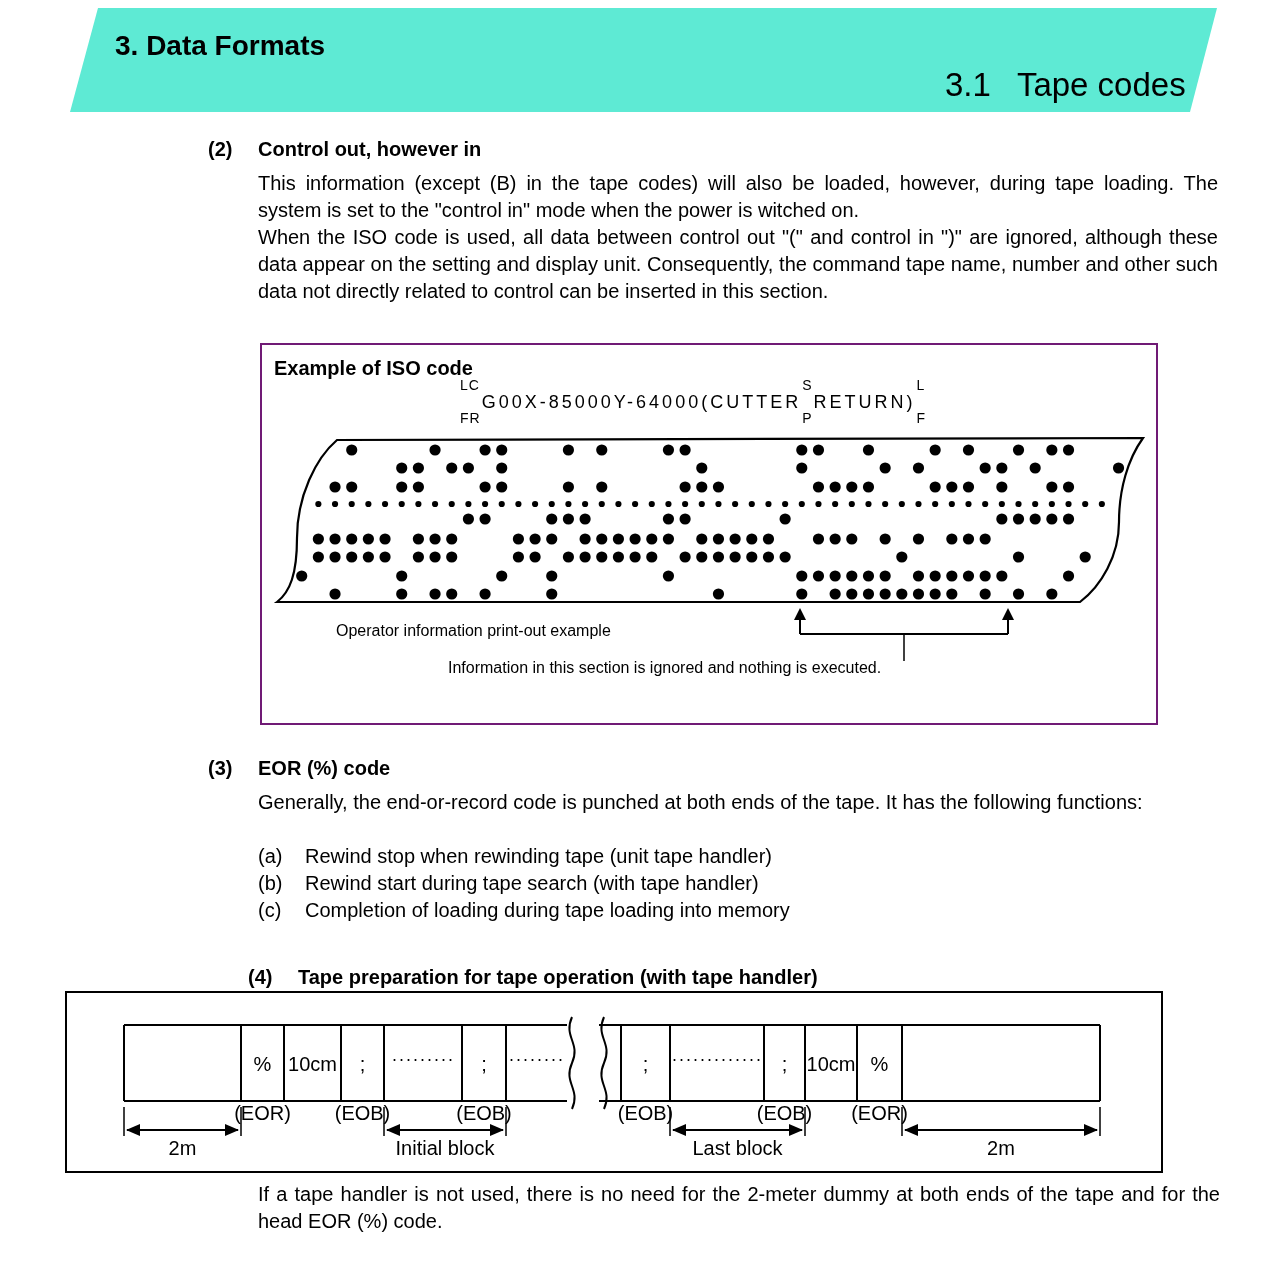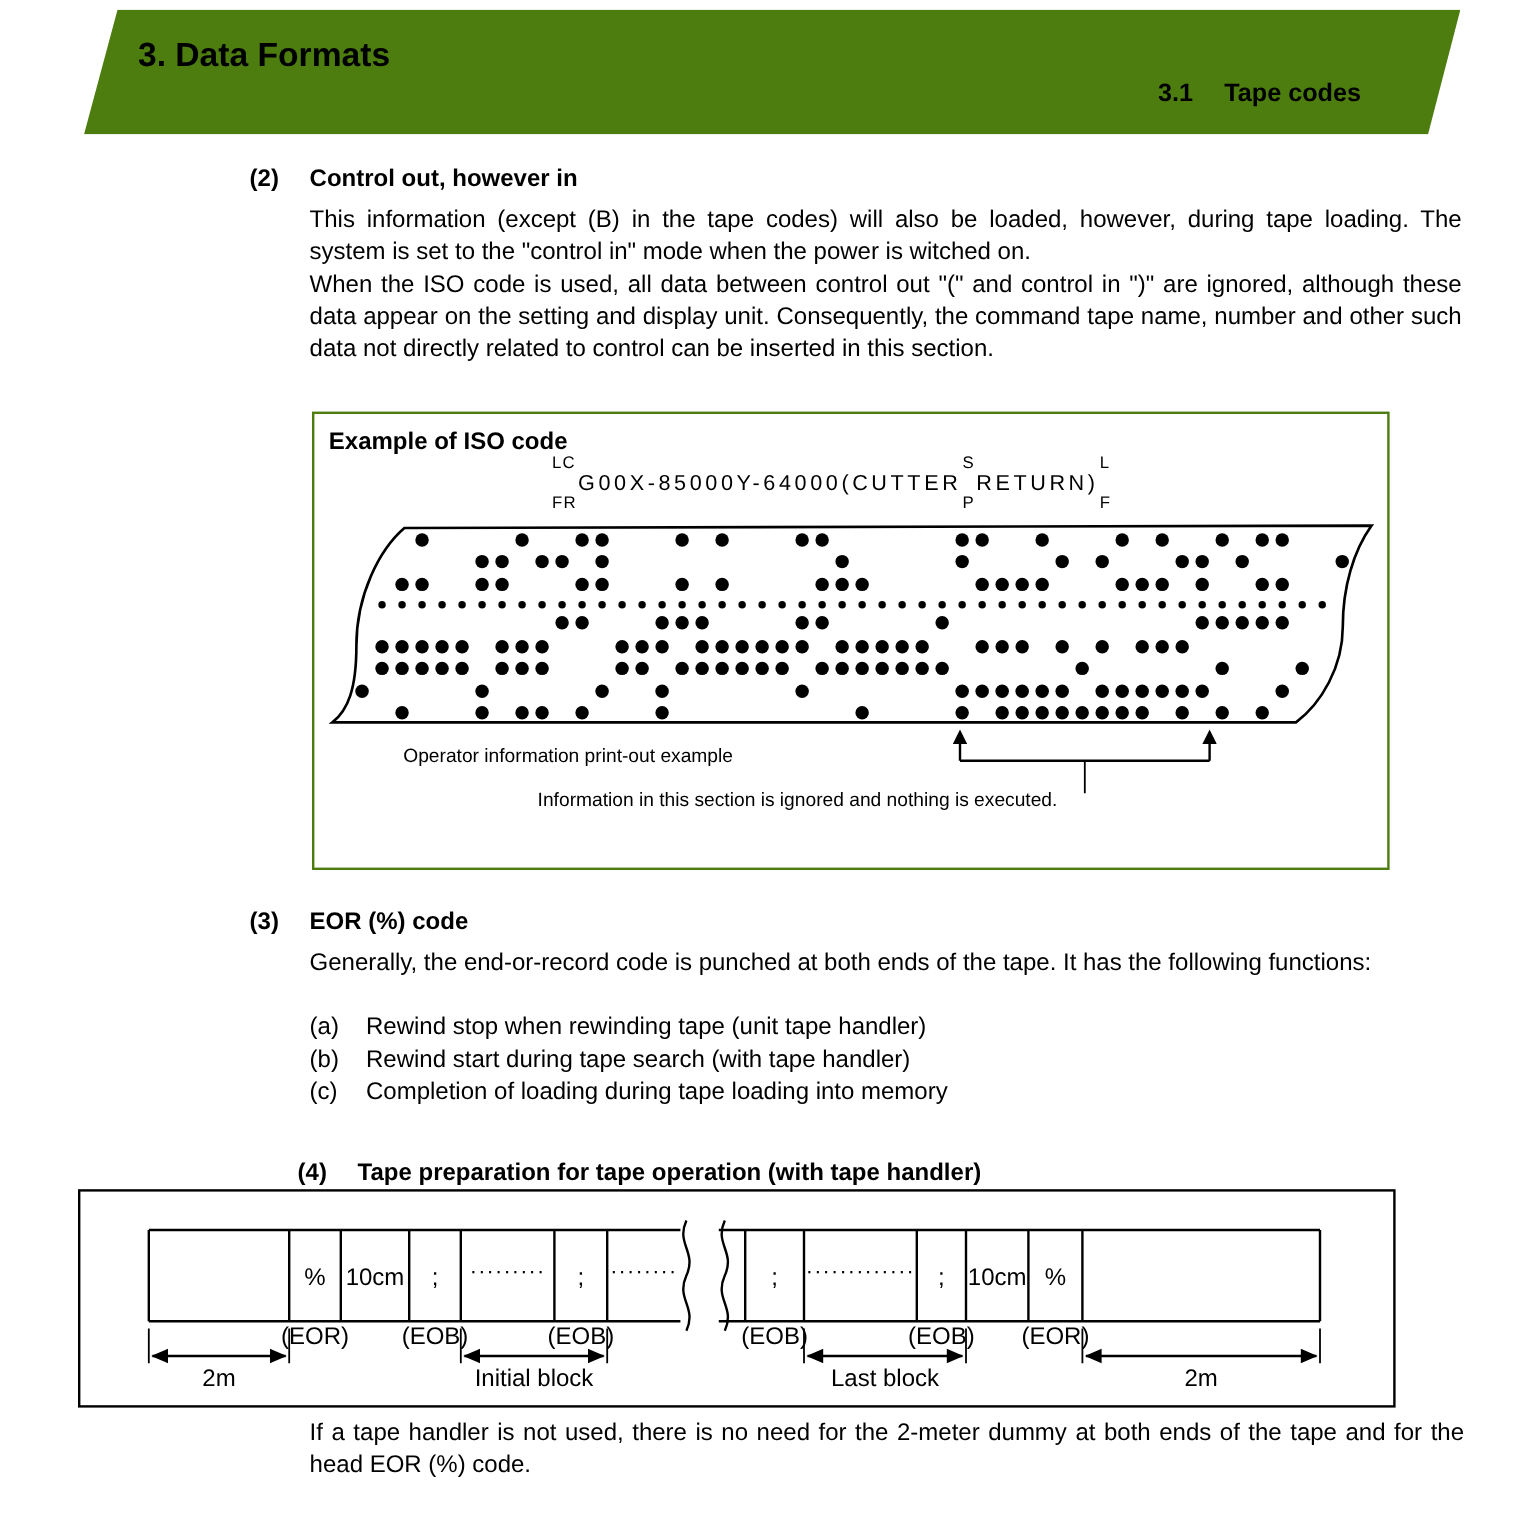--- a/index.html
+++ b/index.html
@@ -1,34 +1,34 @@
 <!DOCTYPE html>
 <html><head>
 <meta charset="utf-8">
 <style>
   html,body{margin:0;padding:0;background:#fff;color:#000;
     font-family:"Liberation Sans", sans-serif;}
   #page{position:relative;width:1275px;height:1261px;background:#fff;overflow:hidden;}
 
   
-  #band{position:absolute;left:60px;top:8px;width:1160px;height:104px;background:#4d7c0f;
+  #band{position:absolute;left:60px;top:8px;width:1160px;height:104px;background:#5eead4;
     clip-path:polygon(38px 0,1157px 0,1130px 104px,10px 104px);}
   #band .title{position:absolute;left:55px;top:22px;font-size:28px;font-weight:bold;}
-  #band .subtitle{position:absolute;left:885px;top:58px;font-size:21px;font-weight:bold;white-space:nowrap;margin-left:20px;}
+  #band .subtitle{position:absolute;left:885px;top:58px;font-size:33px;font-weight:normal;white-space:nowrap;}
   #band .subtitle .gap{display:inline-block;width:26px;}
 
   .sect-head{position:absolute;left:208px;font-size:20px;font-weight:bold;line-height:27px;white-space:nowrap;}
   .sect-head .num{display:inline-block;width:50px;}
   .body-text{position:absolute;left:258px;width:960px;font-size:20px;line-height:27px;}
   .body-text p{margin:0;text-align:justify;}
   .list-row{display:flex;line-height:27px;font-size:20px;}
   .list-row .inum{width:47px;flex:none;}
 
   
-  #iso-box{position:absolute;left:260px;top:343px;width:894px;height:378px;border:2px solid #4d7c0f;}
+  #iso-box{position:absolute;left:260px;top:343px;width:894px;height:378px;border:2px solid #701a75;}
   #iso-box .box-title{position:absolute;left:12px;top:12px;font-size:20px;font-weight:bold;}
   #code-line{position:absolute;left:198px;top:34px;display:flex;align-items:center;white-space:nowrap;}
   #code-line .stack{display:inline-flex;flex-direction:column;font-size:14px;line-height:13px;letter-spacing:1px;text-align:left;gap:20px;}
   #code-line .main{font-size:18px;letter-spacing:3px;padding:0 1px;}
   #tape-svg{position:absolute;left:6px;top:89px;}
   #bracket-svg{position:absolute;left:532px;top:262px;}
   .caption{position:absolute;font-size:16px;white-space:nowrap;}
 
   
   #diagram{position:absolute;left:65px;top:991px;width:1094px;height:178px;border:2px solid #000;}

